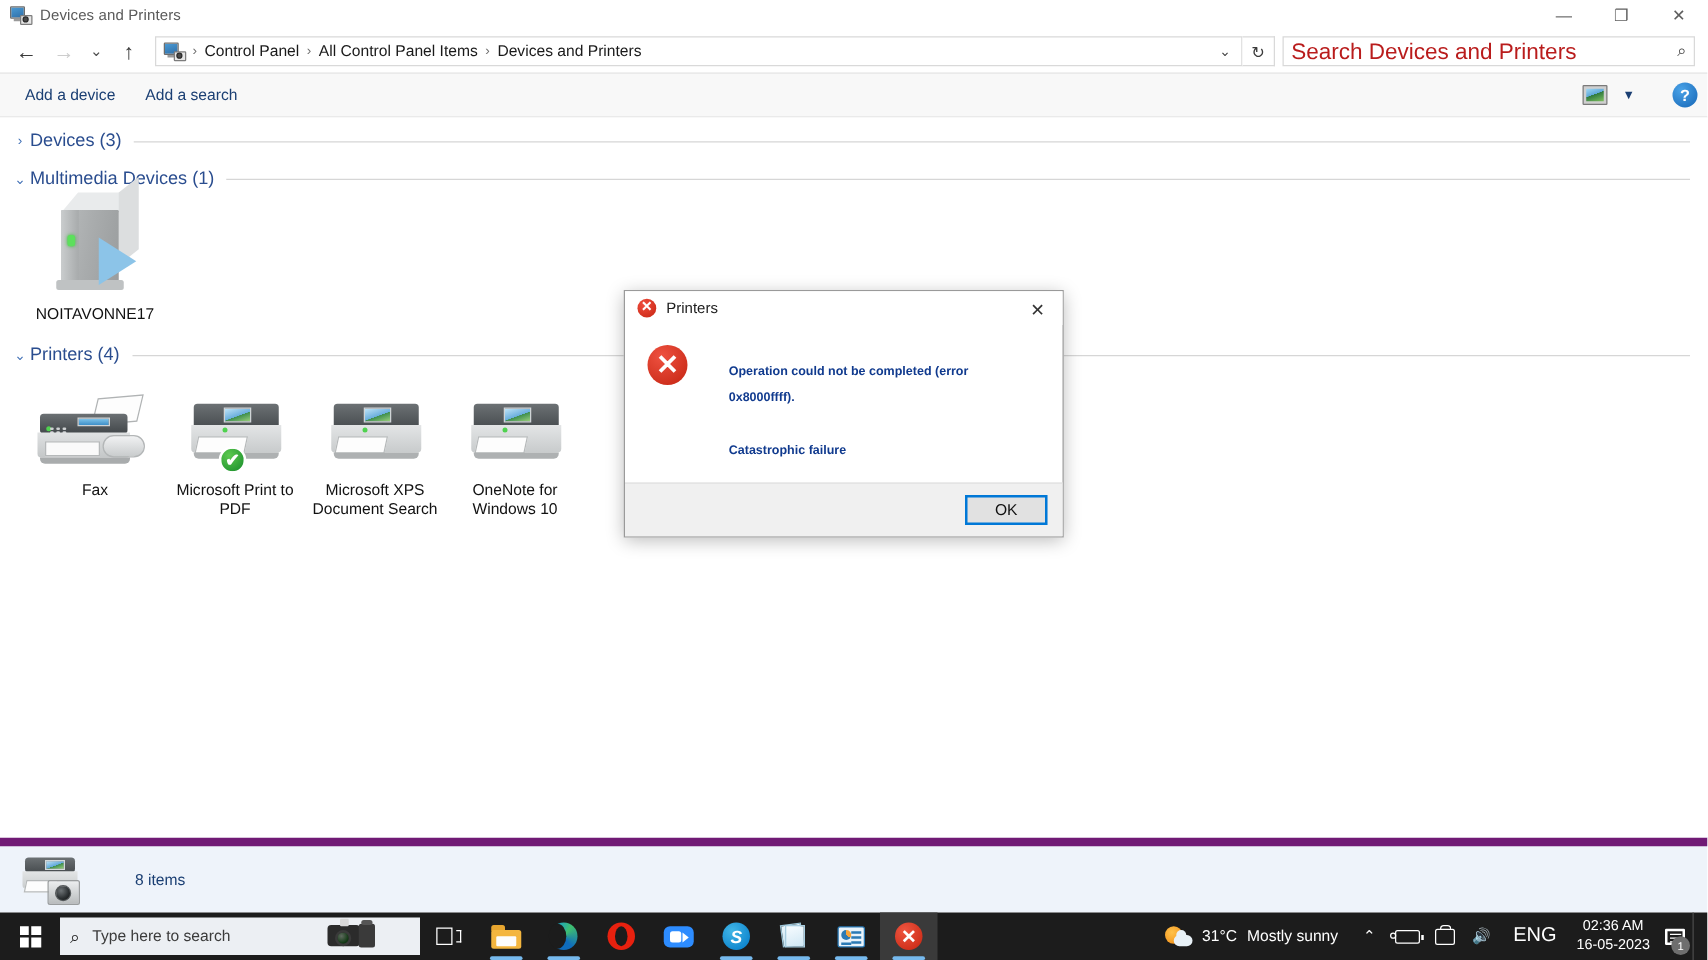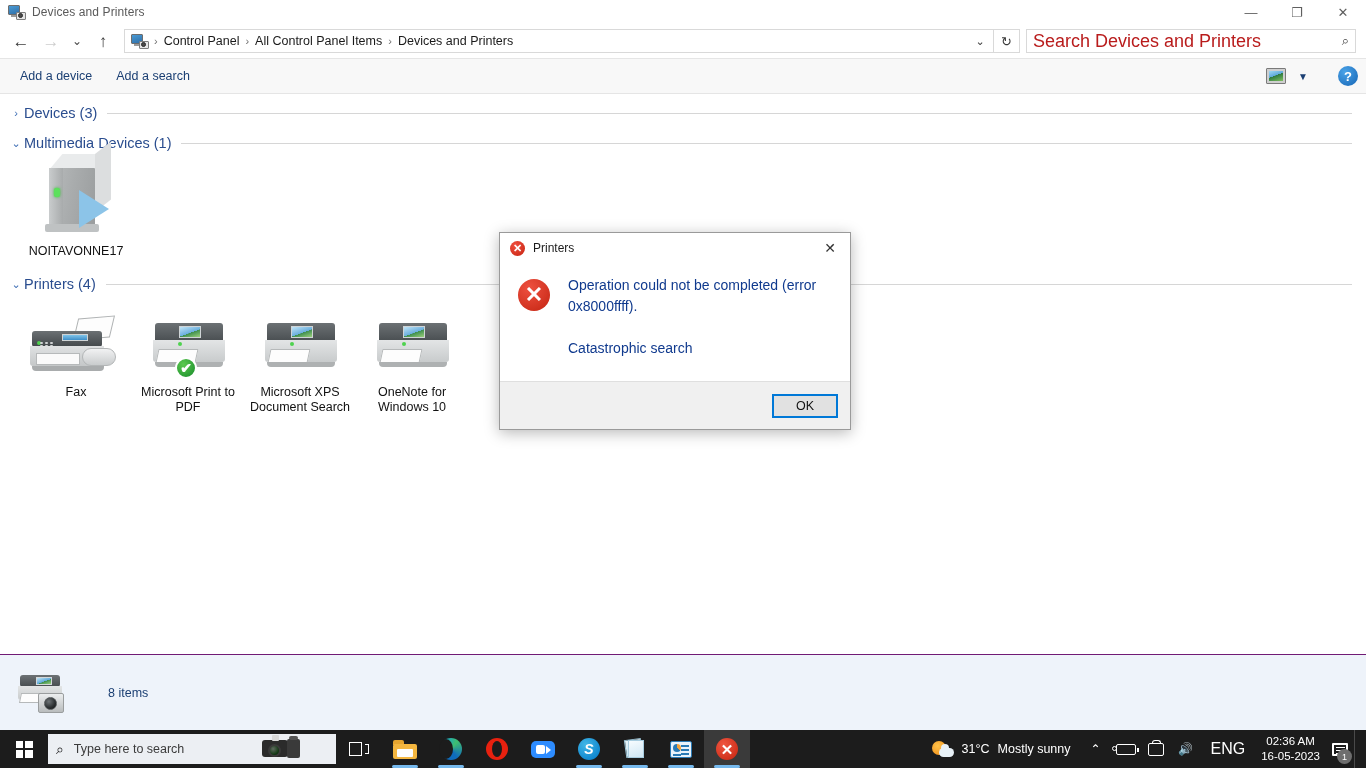--- a/index.html
+++ b/index.html
@@ -234,21 +234,21 @@
   }
   .fax .greenled {
     position:absolute; left: 11px; top: 24px; width: 4px; height: 4px; background:#4fd24f; border-radius:50%;
   }
   .fax .shadowb {
     position:absolute; left: 6px; top: 49px; width: 72px; height: 5px; background:#a9acad; border-radius: 0 0 4px 4px;
   }
 
   
   .statusbar {
-    height: 76px; background: #eef3fa; border-top: 1px solid #701a75;
+    height: 60px; background: #eef3fa; border-top: 7px solid #701a75;
     display: flex; align-items: center; padding: 0 14px;
   }
   .statusbar .sicon { width: 56px; height: 48px; position: relative; }
   .statusbar .stext { font-size: 12.5px; color: #1b3f73; margin-left: 38px; }
   .dpc { position:absolute; left:2px; top:4px; width:52px; height:42px; }
   .dpc .ptop {
     position:absolute; left:4px; top:2px; width:40px; height:12px;
     background: linear-gradient(180deg,#6c7174,#474c4f); border-radius:3px;
   }
   .dpc .pscr {
@@ -300,21 +300,21 @@
   #dialog .dbody { flex: 1; display: flex; padding: 12px 18px 0 18px; }
   #dialog .err-lg {
     width: 32px; height: 32px; border-radius: 50%; flex: 0 0 32px;
     background: radial-gradient(circle at 35% 28%, #ee5140, #c42411);
     color: #fff; font-size: 22px; font-weight: bold; line-height: 1;
     display:flex; align-items:center; justify-content:center;
     margin-top: 4px;
   }
   #dialog .dmsg { margin-left: 18px; }
   #dialog .dmsg p {
-    margin: 0; font-size: 14px; color: #103a8e; line-height: 21px;
+    margin: 15px; font-size: 10px; color: #103a8e; line-height: 21px; font-weight: bold;
   }
   #dialog .dmsg p.second { margin-top: 21px; }
   #dialog .dfooter {
     height: 48px; background: #f0f0f0; border-top: 1px solid #dfdfdf;
     display: flex; align-items: center; justify-content: flex-end; padding-right: 12px;
   }
   #dialog .okbtn {
     width: 66px; height: 24px; background: #e1e1e1; border: 2px solid #0078d7;
     font-size: 12.5px; color: #111; display:flex; align-items:center; justify-content:center;
   }
@@ -625,21 +625,21 @@
 <div id="dialog">
   <div class="dtitle">
     <span class="err-sm">✕</span>
     <span class="dttext">Printers</span>
     <span class="dclose">✕</span>
   </div>
   <div class="dbody">
     <span class="err-lg">✕</span>
     <div class="dmsg">
       <p>Operation could not be completed (error 0x8000ffff).</p>
-      <p class="second">Catastrophic search</p>
+      <p class="second">Catastrophic failure</p>
     </div>
   </div>
   <div class="dfooter">
     <div class="okbtn">OK</div>
   </div>
 </div>
 
 <div id="taskbar">
   <div class="startbtn">
     <span class="winlogo">

